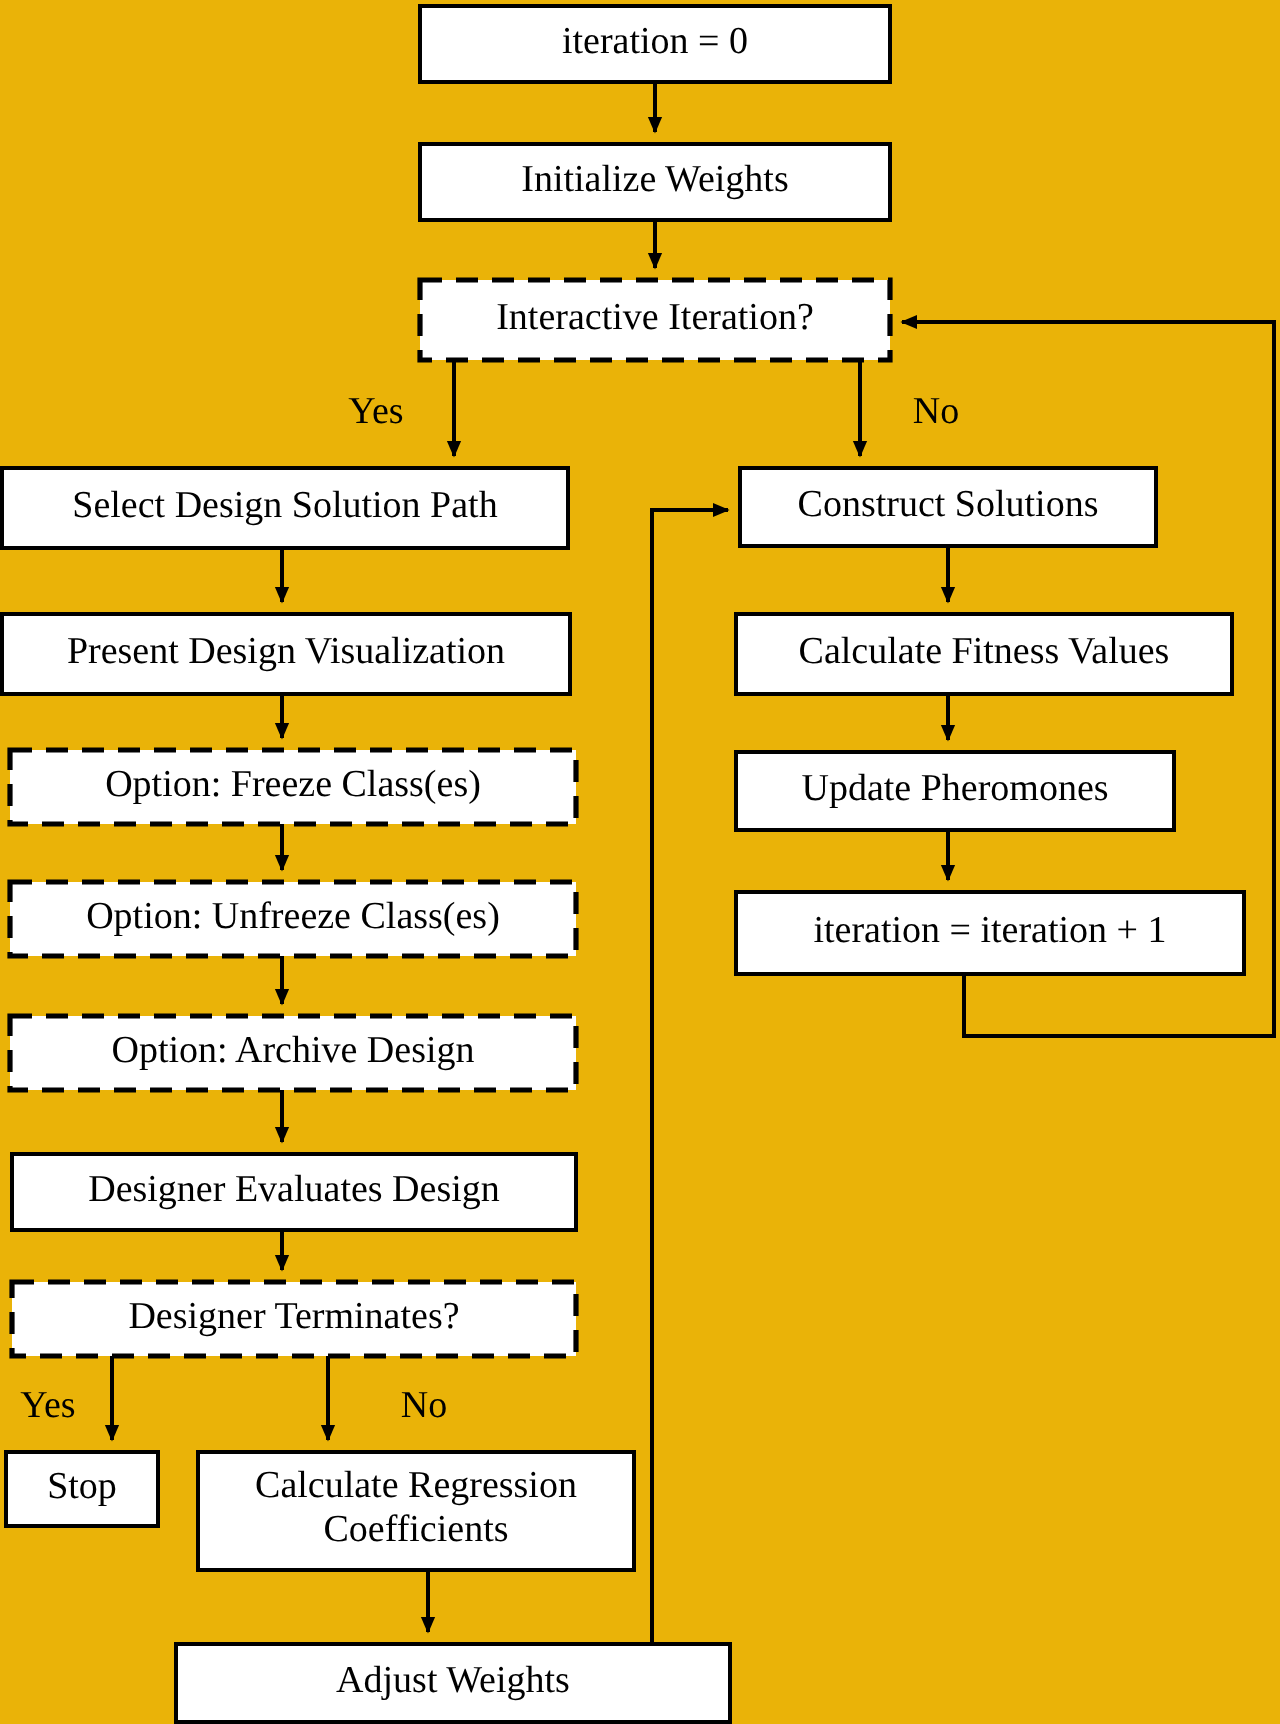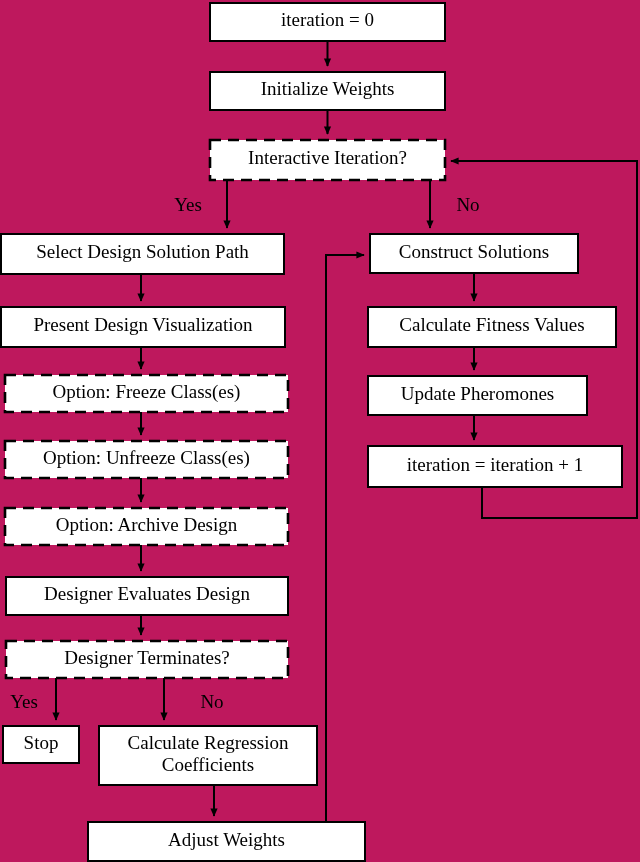--- a/index.html
+++ b/index.html
@@ -4,21 +4,21 @@
 <style>
   html, body {
     margin: 0;
     padding: 0;
     background: #ffffff;
   }
   #chart-root {
     position: relative;
     width: 640px;
     height: 862px;
-    background: #be185d;
+    background: #eab308;
     font-family: "Liberation Serif", "DejaVu Serif", serif;
     overflow: hidden;
   }
   svg.flow {
     position: absolute;
     left: 0;
     top: 0;
     width: 640px;
     height: 862px;
   }

